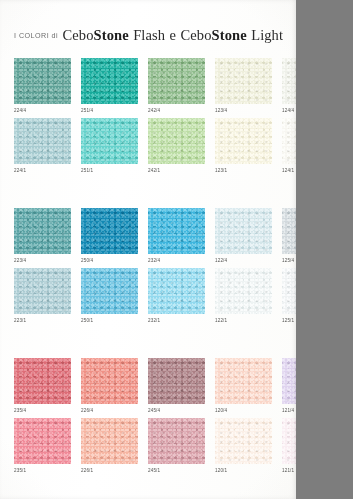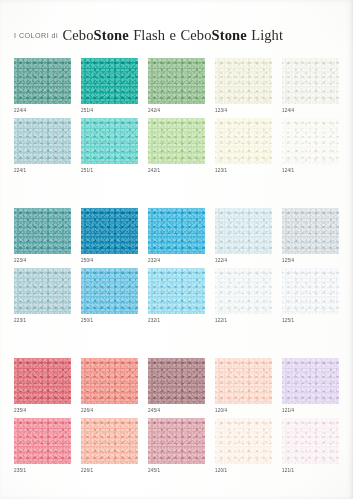--- a/index.html
+++ b/index.html
@@ -2,21 +2,21 @@
 <html><head>
 <meta charset="utf-8">
 <style>
   html, body {
     margin: 0;
     padding: 0;
     background: #7d7d7d;
   }
   #page {
     position: relative;
-    width: 353px;
+    width: 296px;
     height: 499px;
     background: #ffffff;
     overflow: hidden;
     font-family: "Liberation Sans", sans-serif;
     box-sizing: border-box;
   }
   
   #paper-texture {
     position: absolute;
     inset: 0;

